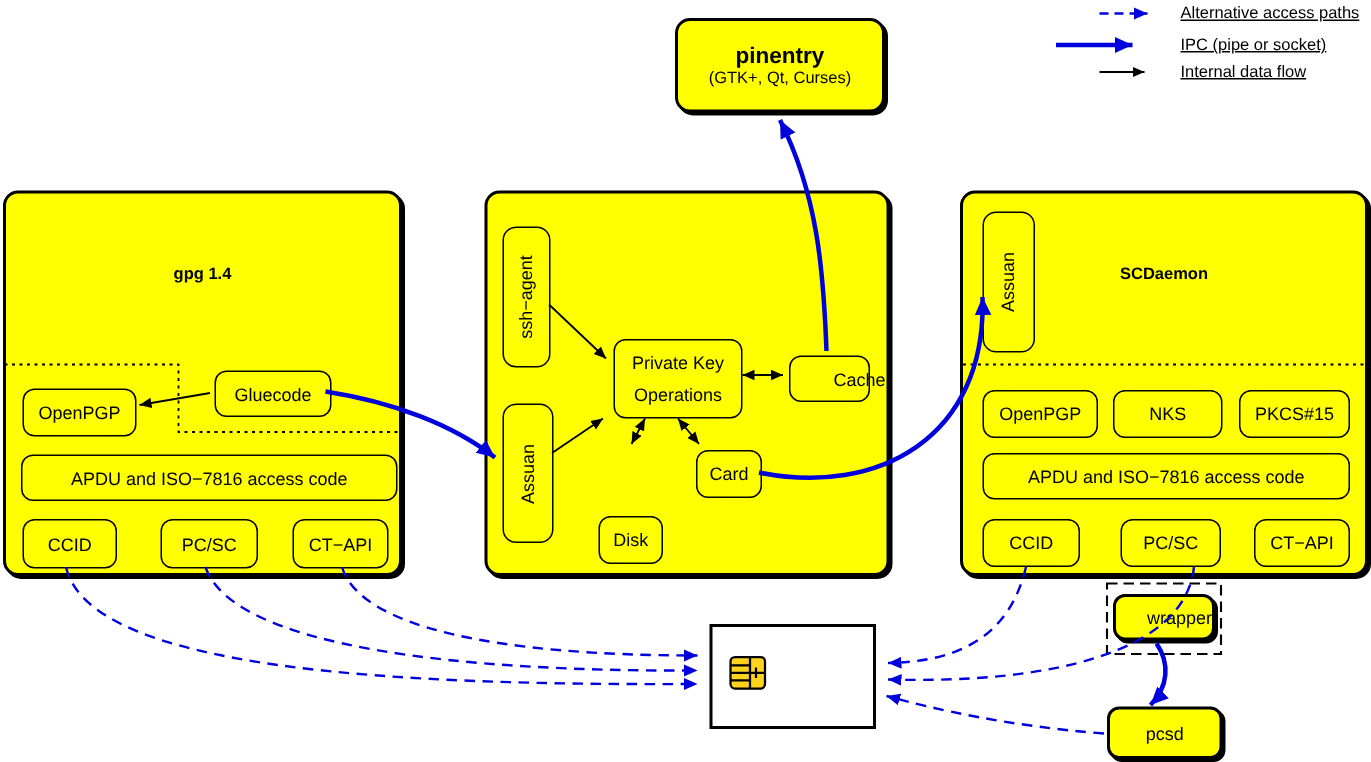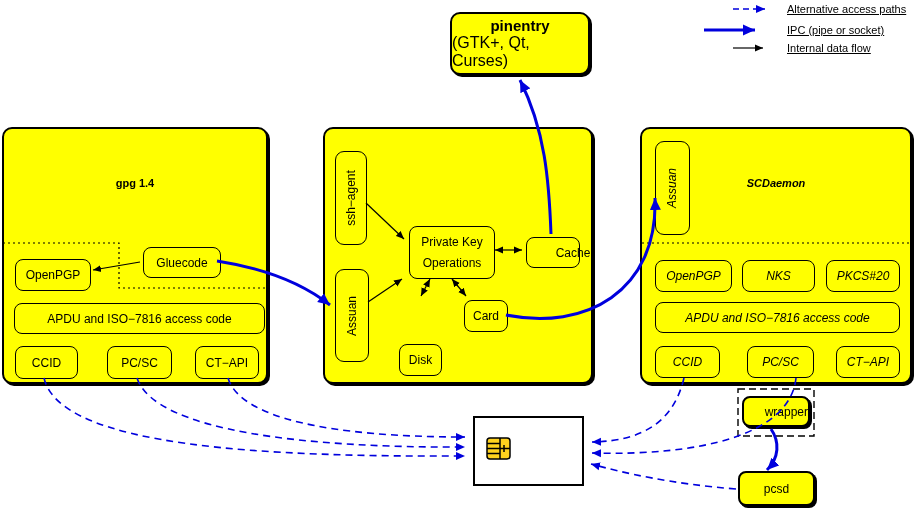--- a/index.html
+++ b/index.html
@@ -8,21 +8,21 @@
   .node{position:absolute;background:#ffff00;border:2px solid #000;box-sizing:border-box;}
   .big{border-radius:10px;box-shadow:2px 2px 0 #000;}
   .small{border:1.5px solid #000;border-radius:8px;display:flex;align-items:center;
          justify-content:center;font-size:12px;z-index:2;}
   .white{background:#fff;border:2px solid #000;border-radius:0;}
   .title{position:absolute;left:0;right:0;text-align:center;font-weight:bold;font-size:11px;z-index:2;}
   .vbox{display:flex;align-items:center;justify-content:center;border-radius:9px;}
   .vtext{transform:rotate(-90deg);white-space:nowrap;font-size:12px;}
   .pin{display:flex;flex-direction:column;align-items:center;justify-content:center;gap:0;z-index:2;}
   .pin .t{font-weight:bold;font-size:15px;}
-  .pin .s{font-size:16px;}
+  .pin .s{font-size:11px;}
   .legend-label{position:absolute;font-size:11px;white-space:nowrap;text-decoration:underline;}
   #overlay{position:absolute;left:0;top:0;z-index:10;pointer-events:none;}
 </style>
 </head>
 <body>
 
 <div id="canvas">
 
   <div class="legend-label" style="left:787px;top:3px;">Alternative access paths</div>
   <div class="legend-label" style="left:787px;top:24px;">IPC (pipe or socket)</div>
@@ -70,33 +70,33 @@
         <span>Cache</span>
       </div>
     <div class="node small" style="left:74px;top:171px;width:43px;height:32px;margin-top:44px;">
         <span>Disk</span>
       </div>
     <div class="node small" style="left:139px;top:171px;width:44px;height:32px;">
         <span>Card</span>
       </div>
   </div>
 
-  <div class="node big" style="left:640px;top:127px;width:272px;height:257px;font-style:italic;">
+  <div class="node big" style="left:640px;top:127px;width:272px;height:257px;">
     <div class="title" style="top:48px;">SCDaemon</div>
     <div class="node small vbox" style="left:13px;top:12px;width:35px;height:94px;">
         <span class="vtext">Assuan</span>
       </div>
     <div class="node small" style="left:13px;top:131px;width:77px;height:32px;">
         <span>OpenPGP</span>
       </div>
     <div class="node small" style="left:100px;top:131px;width:73px;height:32px;">
         <span>NKS</span>
       </div>
     <div class="node small" style="left:184px;top:131px;width:74px;height:32px;">
-        <span>PKCS#20</span>
+        <span>PKCS#15</span>
       </div>
     <div class="node small" style="left:13px;top:173px;width:245px;height:31px;">
         <span>APDU and ISO−7816 access code</span>
       </div>
     <div class="node small" style="left:13px;top:217px;width:65px;height:32px;">
         <span>CCID</span>
       </div>
     <div class="node small" style="left:105px;top:217px;width:67px;height:32px;">
         <span>PC/SC</span>
       </div>

